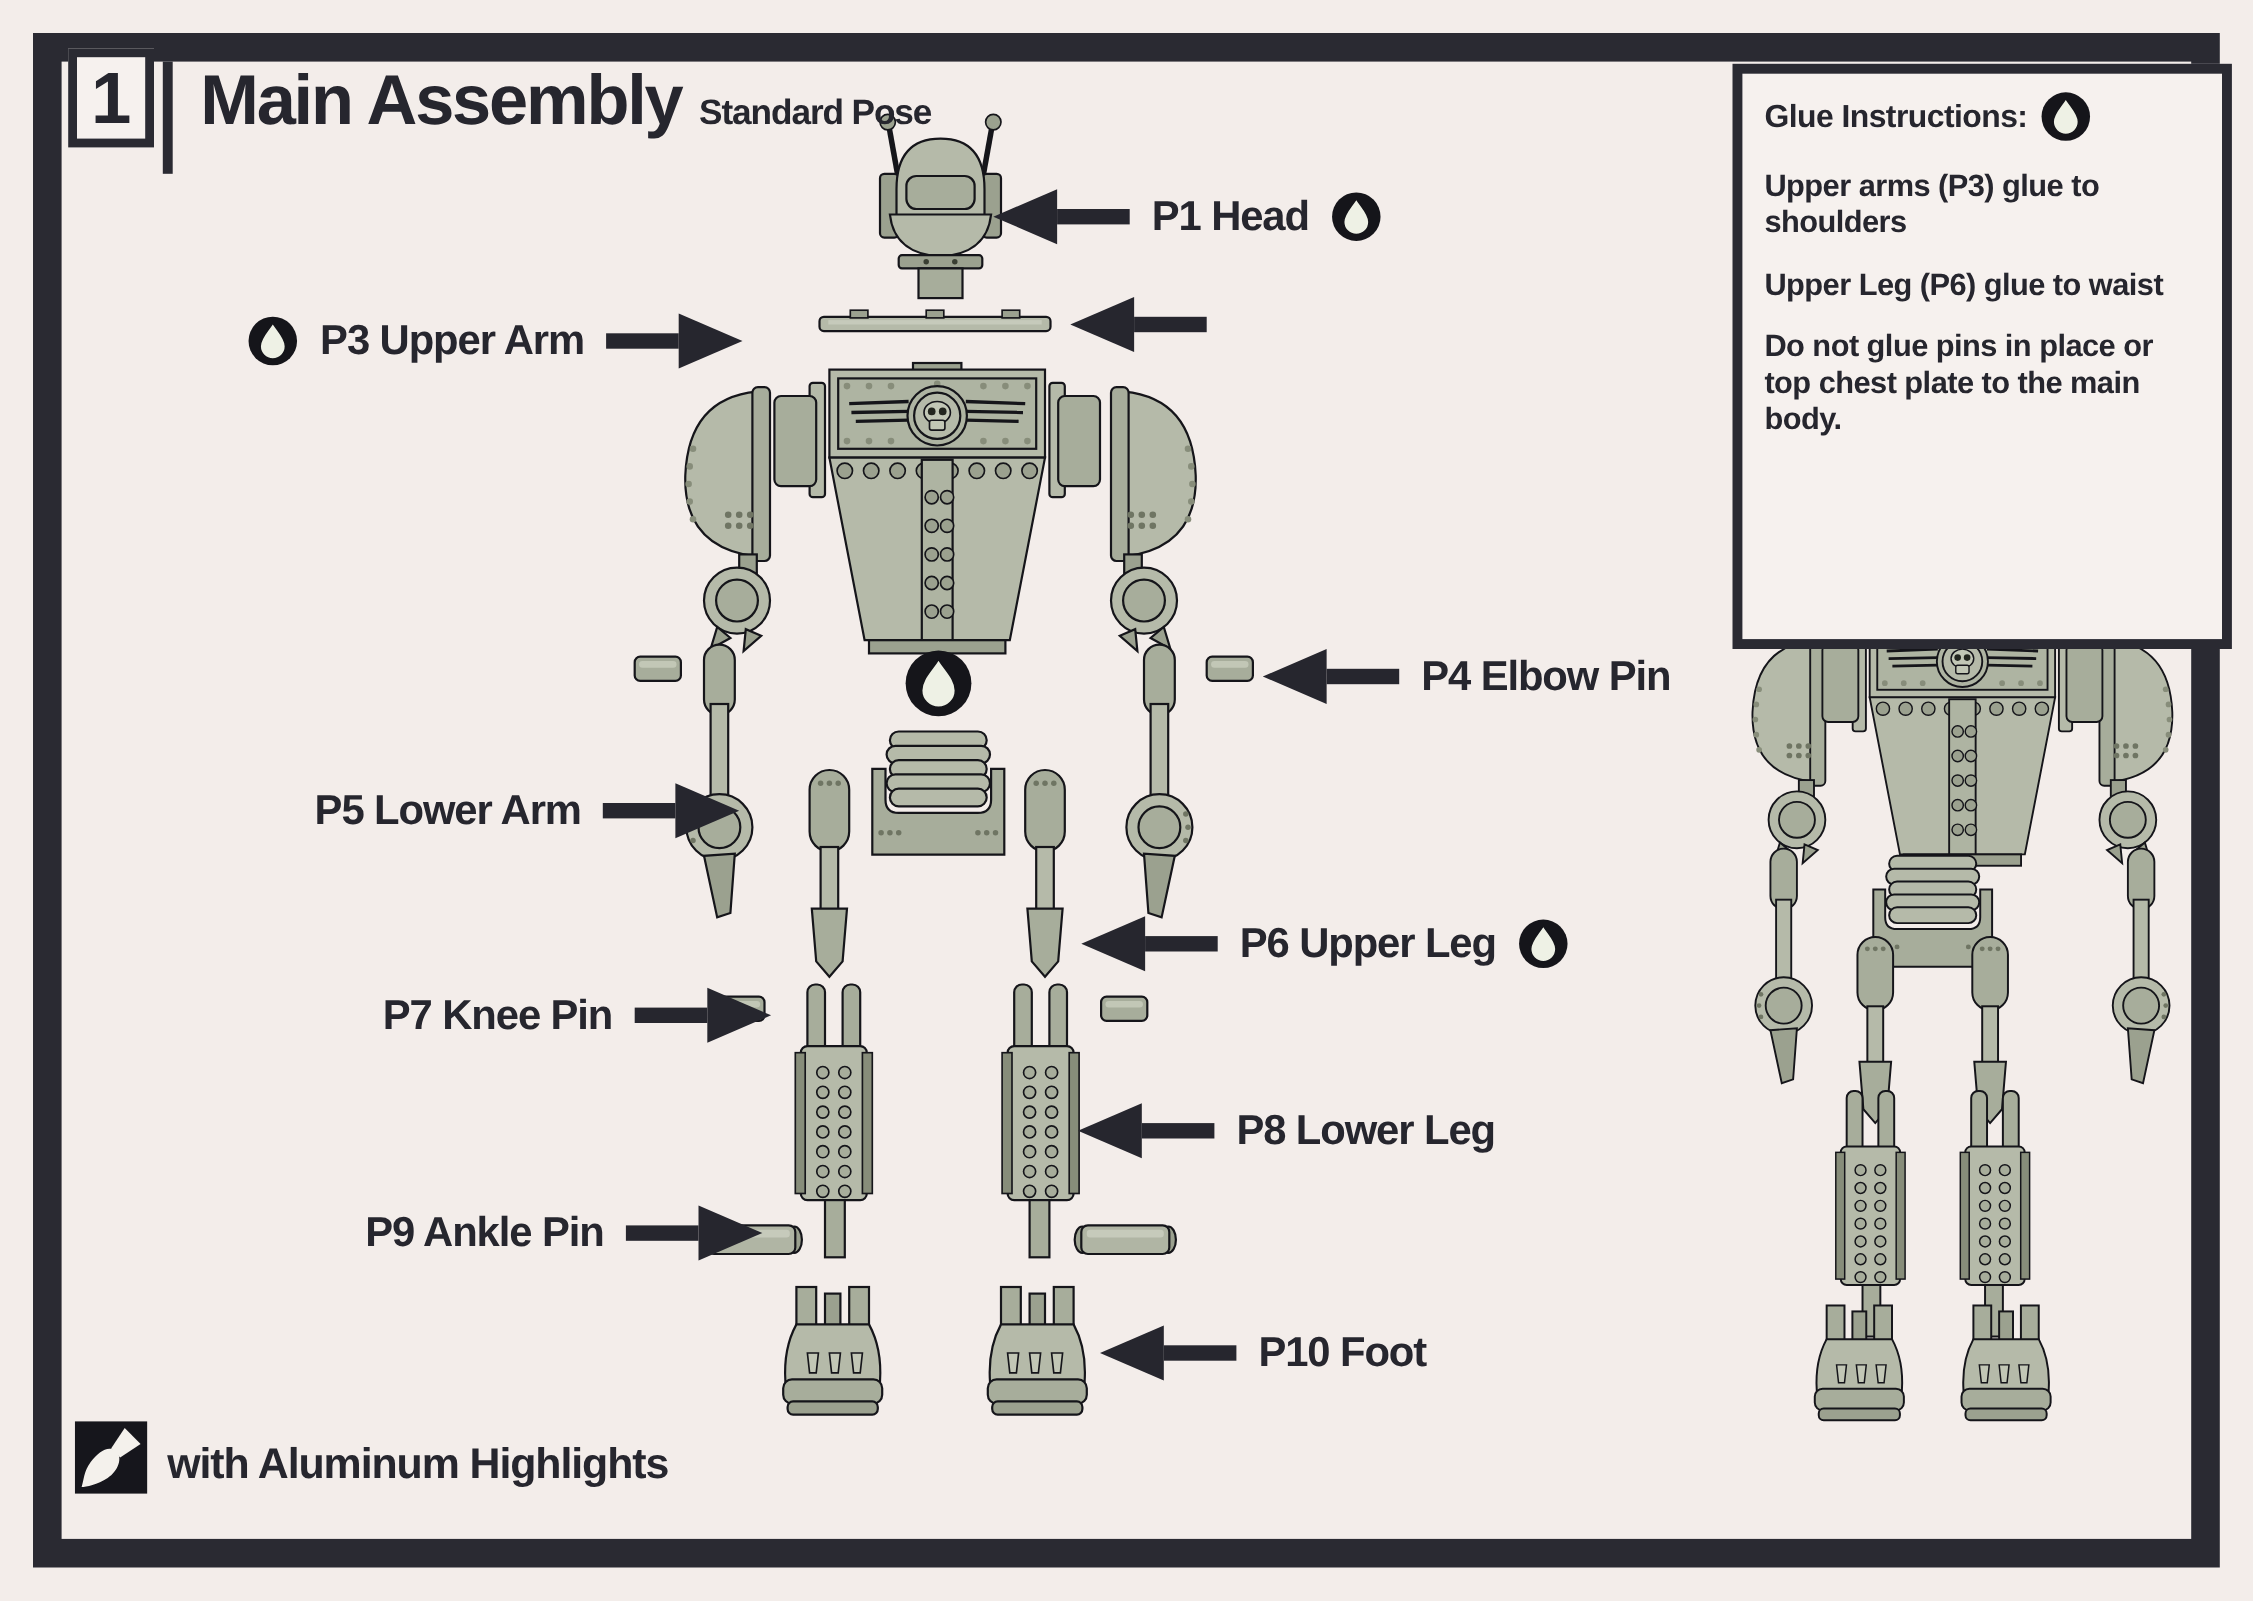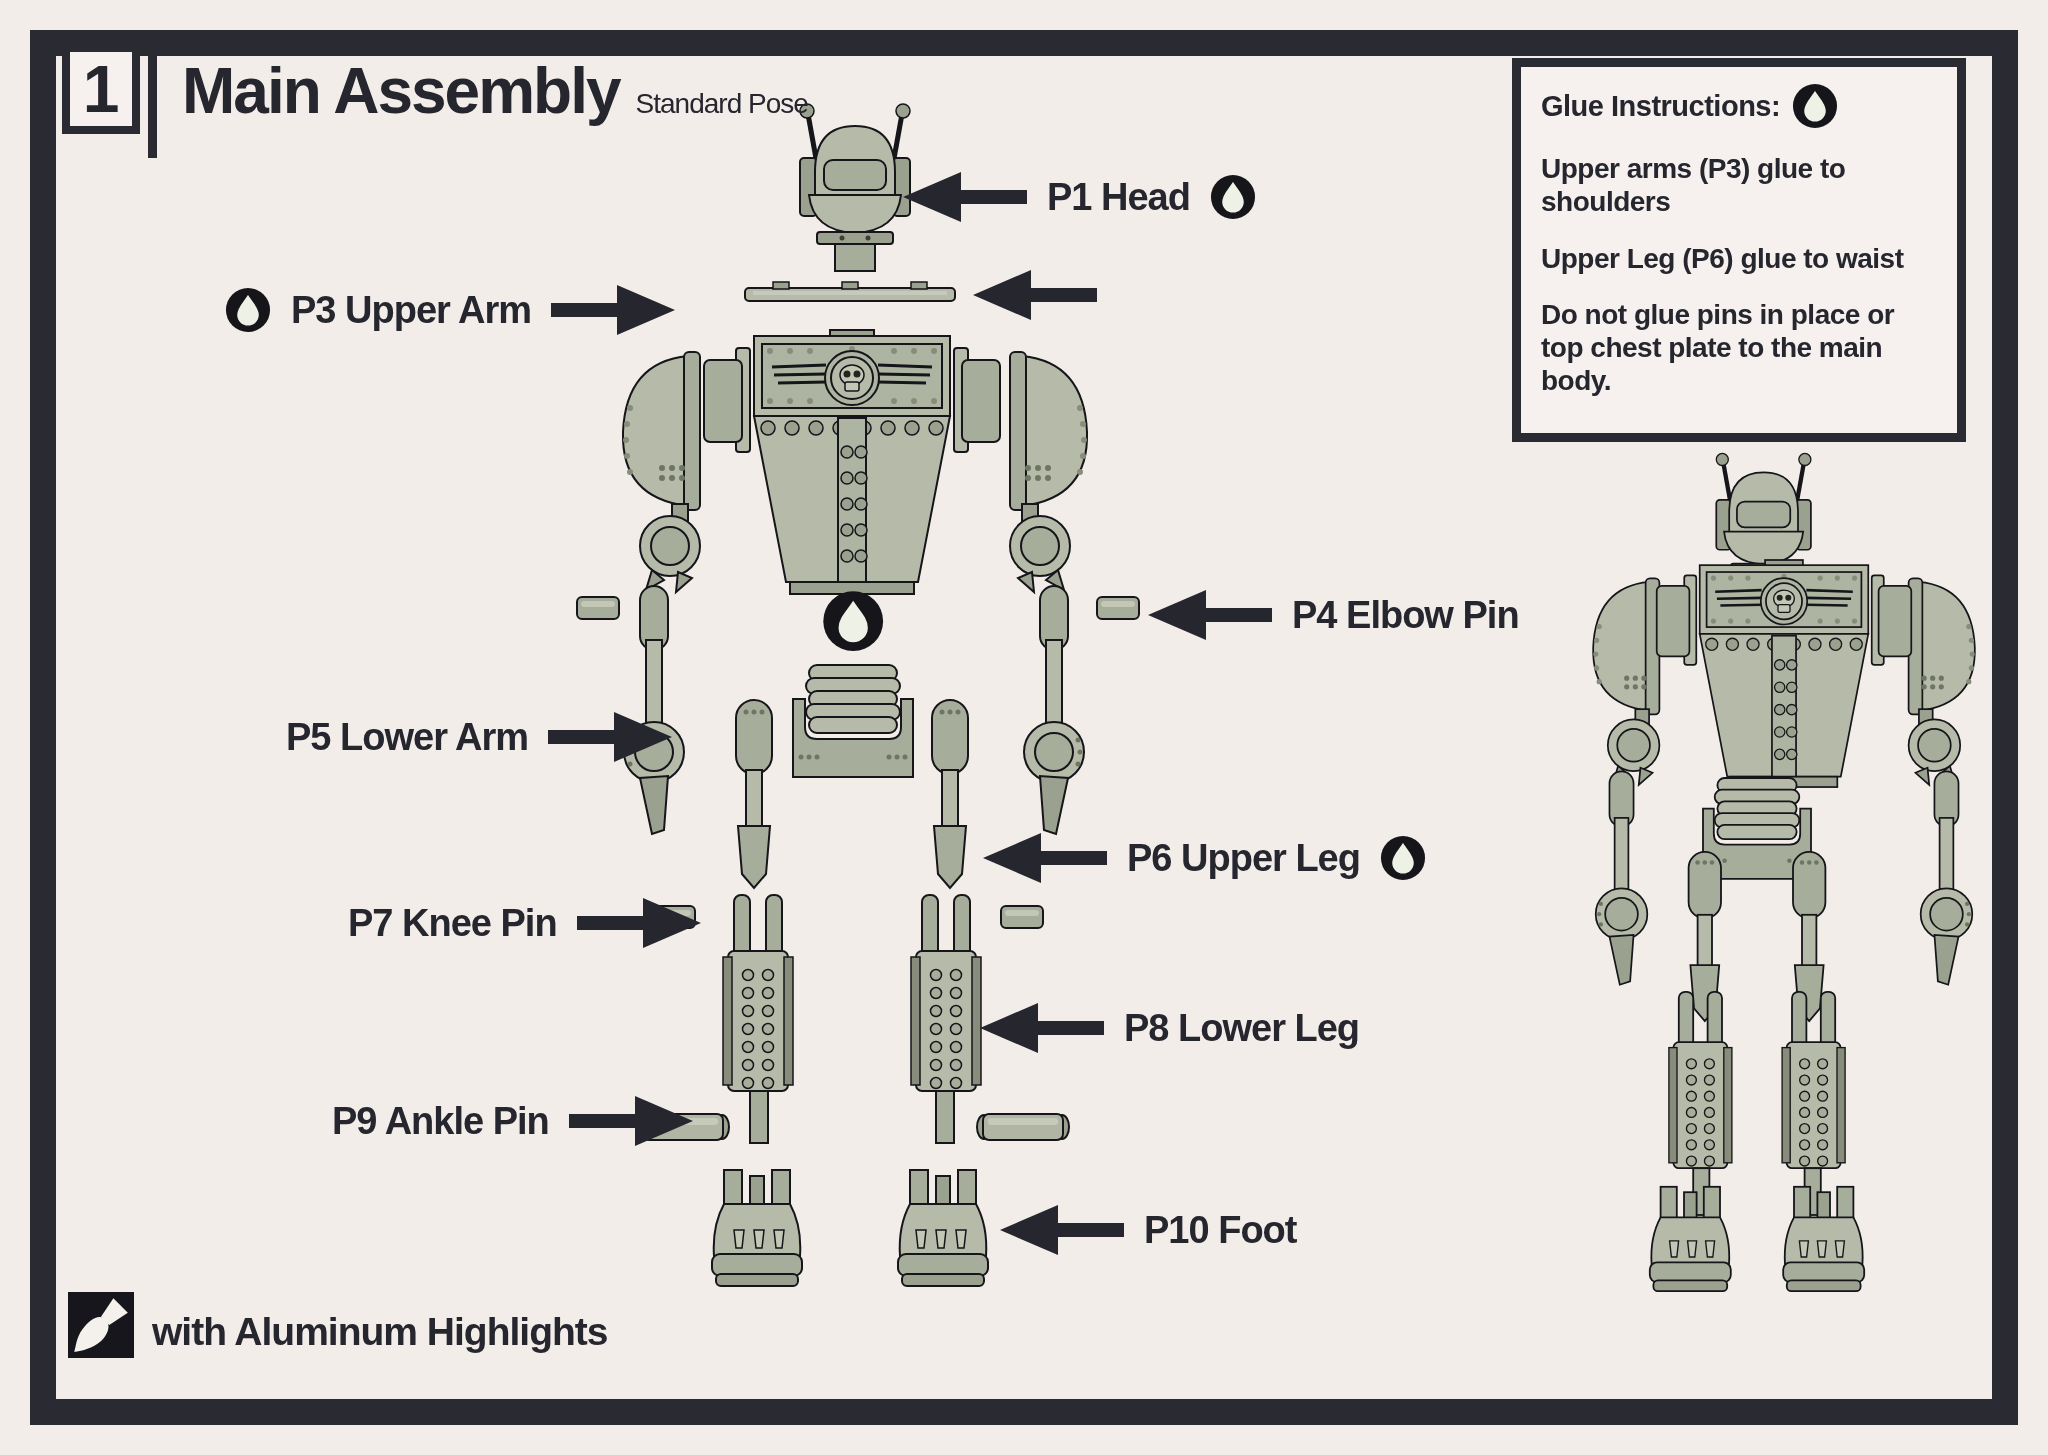--- a/index.html
+++ b/index.html
@@ -16,24 +16,24 @@
   
   .step-box{
     position:absolute;left:62px;top:44px;width:78px;height:90px;
     background:#f6f1ee;border:8px solid #2a2a32;box-sizing:border-box;
     display:flex;align-items:center;justify-content:center;
     font-size:66px;font-weight:800;z-index:3;
   }
   .step-rule{position:absolute;left:148px;top:56px;width:9px;height:102px;background:#2a2a32;z-index:3;}
   .title-row{position:absolute;left:182px;top:54px;display:flex;align-items:baseline;gap:16px;z-index:3;white-space:nowrap;}
   .title{font-size:64px;font-weight:800;letter-spacing:-2px;}
-  .subtitle{font-size:28px;font-weight:400;letter-spacing:-1px;text-align:center;}
+  .subtitle{font-size:32px;font-weight:700;letter-spacing:-1px;text-align:center;}
   
   .glue-box{
-    position:absolute;left:1512px;top:58px;width:454px;height:384px;box-sizing:border-box;
+    position:absolute;left:1575px;top:58px;width:454px;height:532px;box-sizing:border-box;
     border:9px solid #2a2a32;background:#f6f1ee;padding:16px 20px;z-index:3;
   }
   .glue-head{display:flex;align-items:center;gap:12px;font-size:29px;font-weight:800;letter-spacing:-0.5px;}
   .glue-box p{font-size:28px;font-weight:800;letter-spacing:-0.5px;line-height:1.17;margin:24px 0 0 0;}
   
   .plabel{position:absolute;display:flex;align-items:center;gap:20px;z-index:3;white-space:nowrap;}
   .ltext{font-size:38px;font-weight:800;letter-spacing:-1px;}
   .arrow{display:flex;align-items:center;}
   .tri{width:0;height:0;border-top:25px solid transparent;border-bottom:25px solid transparent;}
   .arrow-left .tri{border-right:58px solid #26262e;}

